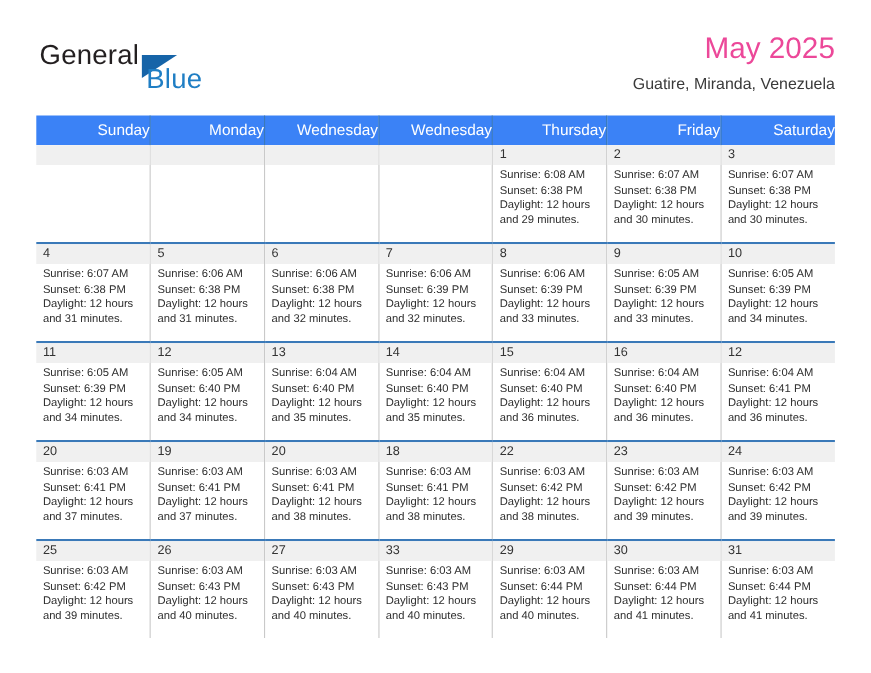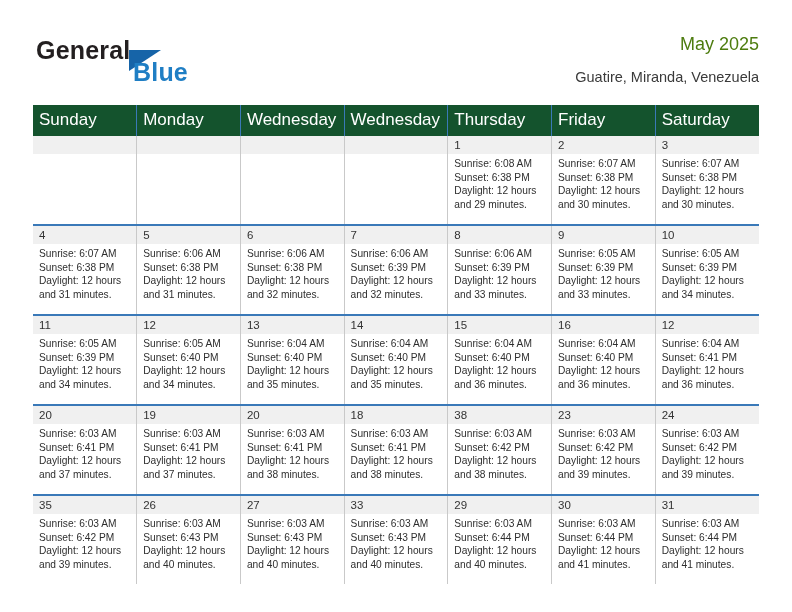--- a/index.html
+++ b/index.html
@@ -28,21 +28,20 @@
     top: 28px;
     right: 33px;
     height: 72px;
   }
   .brand {
     position: absolute;
     left: 0;
     top: 8px;
     width: 230px;
     height: 56px;
-    font-weight: bold;
   }
   .brand-general {
     position: absolute;
     left: 3px;
     top: 0px;
     font-size: 25px;
     letter-spacing: 0.2px;
     color: #231f20;
     font-family: "Liberation Sans", sans-serif;
   }
@@ -67,22 +66,22 @@
     border-top: 0 solid transparent;
   }
 
   .title-block {
     position: absolute;
     right: 0;
     top: 0;
     text-align: right;
   }
   .cal-title {
-    font-size: 18px;
-    color: #4d7c0f;
+    font-size: 27px;
+    color: #ec4899;
     line-height: 32px;
     white-space: nowrap;
   }
   .cal-subtitle {
     margin-top: 9px;
     font-size: 14.5px;
     color: #3a3a3a;
     line-height: 17px;
     white-space: nowrap;
   }
@@ -90,25 +89,25 @@
   
   .calendar {
     position: absolute;
     left: 33px;
     top: 105px;
     width: 726px;
     border-collapse: collapse;
     table-layout: fixed;
   }
   .calendar th {
-    background: #14532d;
+    background: #3b82f6;
     color: #ffffff;
-    font-size: 17px;
+    font-size: 14px;
     font-weight: normal;
-    text-align: left;
+    text-align: right;
     padding: 5px 0 6px 6px;
     height: 13px;
     border-right: 1px solid #3a79b8;
   }
   .calendar th:last-child { border-right: none; }
 
   .calendar td {
     vertical-align: top;
     padding: 0;
     border-right: 1px solid #c9c9c9;
@@ -452,21 +451,21 @@
               <div class="cell-body">
                 <div>Sunrise: 6:03 AM</div>
                 <div>Sunset: 6:41 PM</div>
                 <div>Daylight: 12 hours</div>
                 <div>and 38 minutes.</div>
               </div>
             </div>
           </td>
           <td>
             <div class="cell">
-              <div class="cell-daystrip">38</div>
+              <div class="cell-daystrip">22</div>
               <div class="cell-body">
                 <div>Sunrise: 6:03 AM</div>
                 <div>Sunset: 6:42 PM</div>
                 <div>Daylight: 12 hours</div>
                 <div>and 38 minutes.</div>
               </div>
             </div>
           </td>
           <td>
             <div class="cell">
@@ -487,21 +486,21 @@
                 <div>Sunset: 6:42 PM</div>
                 <div>Daylight: 12 hours</div>
                 <div>and 39 minutes.</div>
               </div>
             </div>
           </td>
         </tr>
         <tr>
           <td>
             <div class="cell">
-              <div class="cell-daystrip">35</div>
+              <div class="cell-daystrip">25</div>
               <div class="cell-body">
                 <div>Sunrise: 6:03 AM</div>
                 <div>Sunset: 6:42 PM</div>
                 <div>Daylight: 12 hours</div>
                 <div>and 39 minutes.</div>
               </div>
             </div>
           </td>
           <td>
             <div class="cell">

